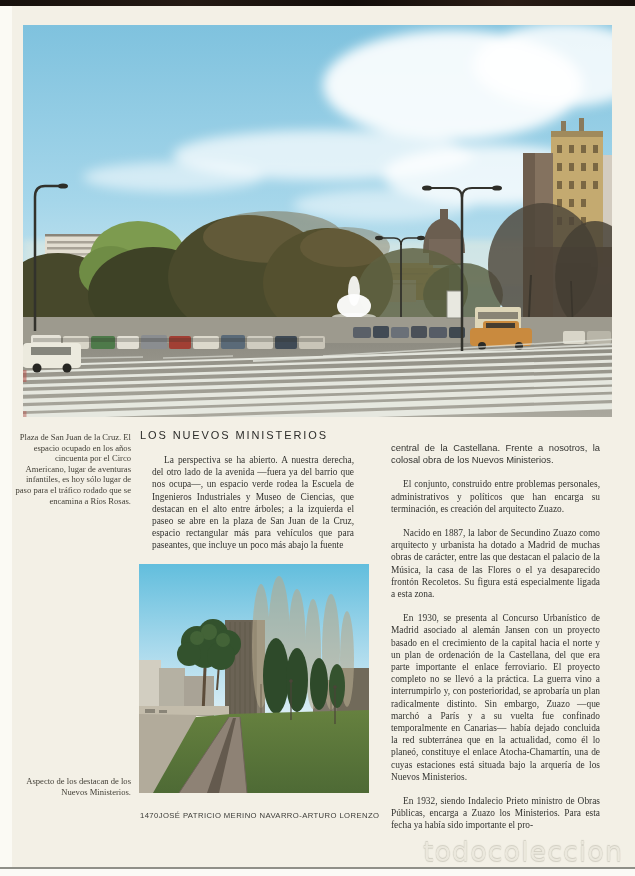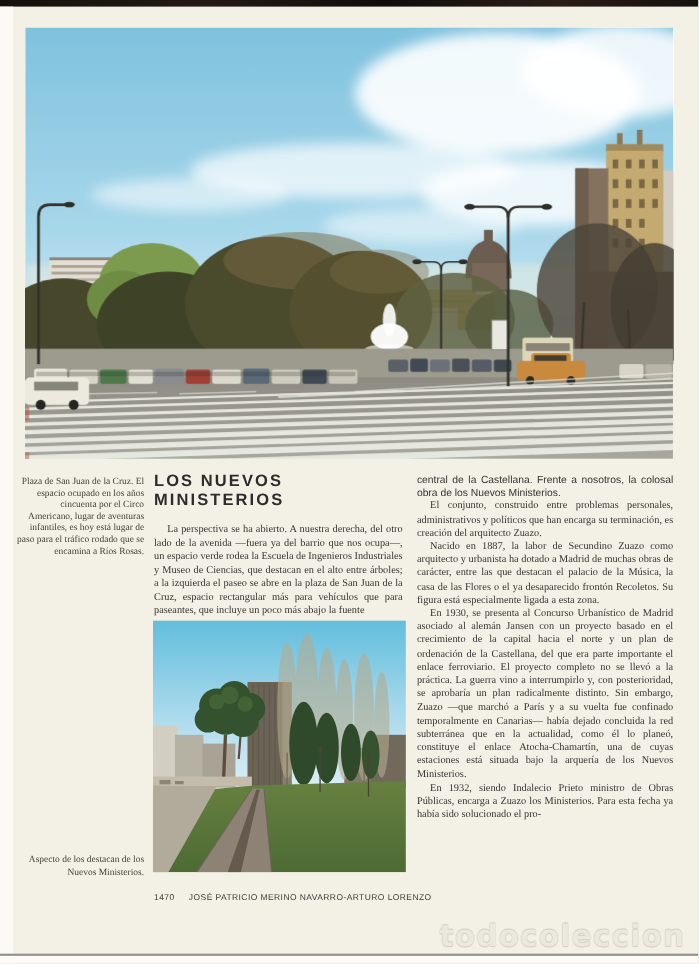--- a/index.html
+++ b/index.html
@@ -14,31 +14,31 @@
   figure{margin:0;padding:0;}
   .main-photo{position:absolute;left:23px;top:25px;width:589px;height:392px;}
   .garden-photo{position:absolute;left:139px;top:564px;width:230px;height:229px;}
   .main-photo svg,.garden-photo svg{display:block;}
 
   .caption{font-family:"Liberation Serif","DejaVu Serif",serif;font-size:8.6px;line-height:10.6px;
         color:#413e35;text-align:right;}
   .caption-main{position:absolute;left:14px;top:432px;width:117px;}
   .caption-garden{position:absolute;left:14px;top:776px;width:117px;}
 
-  .heading{font-size:15px;font-weight:bold;letter-spacing:1.9px;color:#2c2c2a;margin:0 0 13px 0;}
-  .body{font-size:9.4px;line-height:12.2px;color:#343431;text-align:justify;margin:0;}
+  .heading{font-size:11px;font-weight:normal;letter-spacing:1.9px;color:#2c2c2a;margin:0 0 13px 0;}
+  .body{font-size:9.4px;line-height:12.2px;color:#343431;text-align:justify;margin:12px;}
   .body.indent{text-indent:12px;font-family:Liberation Serif, serif;}
   .col-mid{position:absolute;left:140px;top:429px;width:226px;}
   .col-right{position:absolute;left:379px;top:430px;width:233px;}
 
   .footer{position:absolute;left:140px;top:811px;font-size:7.7px;letter-spacing:.4px;color:#3a3a36;
-        display:flex;gap:13px;align-items:flex-start;}
+        display:flex;align-items:flex-start;}
 
   .watermark{position:absolute;right:12px;top:836px;font-family:"DejaVu Sans",sans-serif;
-        font-size:27px;font-weight:700;letter-spacing:1px;color:#ebe8dd;
+        font-size:27px;font-weight:400;letter-spacing:1px;color:#ebe8dd;
         text-shadow:0 0 1px #c8c5b8, 0 1px 1px #d2cfc3, 0 -1px 1px #d2cfc3;}
 </style>
 </head>
 <body>
 
 <div class="scan">
   <div class="top-strip"></div>
   <div class="left-strip"></div>
 
   <figure class="main-photo">
@@ -238,21 +238,21 @@
           <ellipse cx="474" cy="163" rx="5" ry="2.6"></ellipse>
         <ellipse cx="356" cy="213" rx="4" ry="2.2"></ellipse>
           <ellipse cx="398" cy="213" rx="4" ry="2.2"></ellipse>
       </g>
 
       <rect x="0" y="345" width="3.5" height="12" fill="#b4524a" opacity=".55"></rect>
       <rect x="0" y="386" width="3.5" height="14" fill="#b4524a" opacity=".45"></rect>
     </svg>
   </figure>
 
-  <div class="caption caption-main">Plaza de San Juan de la Cruz. El espacio ocupado en los años cincuenta por el Circo Americano, lugar de aventuras infantiles, es hoy está lugar de paso para el tráfico rodado que se encamina a Ríos Rosas.</div>
+  <div class="caption caption-main">Plaza de San Juan de la Cruz. El espacio ocupado en los años cincuenta por el Circo Americano, lugar de aventuras infantiles, es hoy sólo lugar de paso para el tráfico rodado que se encamina a Ríos Rosas.</div>
 
   <div class="col-mid">
     <h1 class="heading">LOS NUEVOS MINISTERIOS</h1>
     <p class="body indent">La perspectiva se ha abierto. A nuestra derecha, del otro lado de la avenida —fuera ya del barrio que nos ocupa—, un espacio verde rodea la Escuela de Ingenieros Industriales y Museo de Ciencias, que destacan en el alto entre árboles; a la izquierda el paseo se abre en la plaza de San Juan de la Cruz, espacio rectangular más para vehículos que para paseantes, que incluye un poco más abajo la fuente</p>
   </div>
 
   <figure class="garden-photo">
     <svg width="230" height="229" viewBox="0 0 230 229">
       <defs>
         <linearGradient id="gsky" x1="0" y1="0" x2="0" y2="1">
@@ -346,21 +346,21 @@
     </svg>
   </figure>
 
   <div class="caption caption-garden">Aspecto de los destacan de los Nuevos Ministerios.</div>
 
   <div class="col-right">
     <p class="body">central de la Castellana. Frente a nosotros, la colosal obra de los Nuevos Ministerios.</p>
     <p class="body indent">El conjunto, construido entre problemas personales, administrativos y políticos que han encarga su terminación, es creación del arquitecto Zuazo.</p>
     <p class="body indent">Nacido en 1887, la labor de Secundino Zuazo como arquitecto y urbanista ha dotado a Madrid de muchas obras de carácter, entre las que destacan el palacio de la Música, la casa de las Flores o el ya desaparecido frontón Recoletos. Su figura está especialmente ligada a esta zona.</p>
     <p class="body indent">En 1930, se presenta al Concurso Urbanístico de Madrid asociado al alemán Jansen con un proyecto basado en el crecimiento de la capital hacia el norte y un plan de ordenación de la Castellana, del que era parte importante el enlace ferroviario. El proyecto completo no se llevó a la práctica. La guerra vino a interrumpirlo y, con posterioridad, se aprobaría un plan radicalmente distinto. Sin embargo, Zuazo —que marchó a París y a su vuelta fue confinado temporalmente en Canarias— había dejado concluida la red subterránea que en la actualidad, como él lo planeó, constituye el enlace Atocha-Chamartín, una de cuyas estaciones está situada bajo la arquería de los Nuevos Ministerios.</p>
-    <p class="body indent">En 1932, siendo Indalecio Prieto ministro de Obras Públicas, encarga a Zuazo los Ministerios. Para esta fecha ya había sido solucionado el pro-</p>
+    <p class="body indent">En 1932, siendo Indalecio Prieto ministro de Obras Públicas, encarga a Zuazo los Ministerios. Para esta fecha ya había sido importante el pro-</p>
   </div>
 
   <div class="footer">
     <span>1470</span>
     <span>JOSÉ PATRICIO MERINO NAVARRO-ARTURO LORENZO</span>
   </div>
 
   <div class="watermark">todocoleccion</div>
   <div class="bottom-line"></div>
   <div class="bottom-area"></div>

